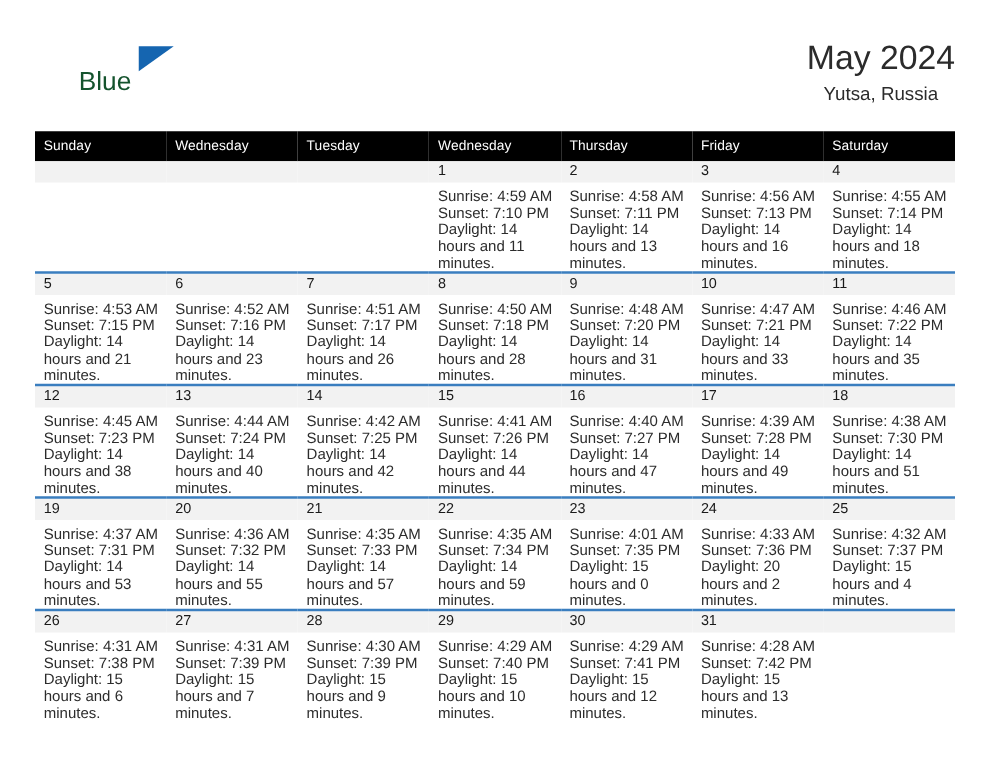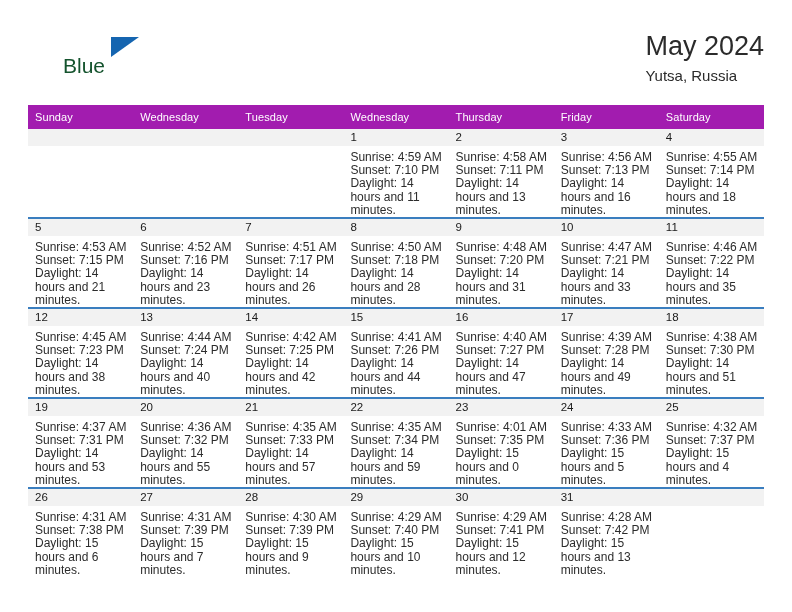--- a/index.html
+++ b/index.html
@@ -60,21 +60,21 @@
     top: 5px;
     width: 0;
     height: 0;
     border-left: 28px solid #1565b0;
     border-bottom: 20px solid transparent;
   }
   .title-block {
     position: absolute;
     right: 0;
     top: 0;
-    text-align: left;
+    text-align: center;
   }
   .month-title {
     font-size: 27px;
     color: #2b2b2b;
     line-height: 32px;
     font-weight: normal;
     white-space: nowrap;
   }
   .location {
     font-size: 15px;
@@ -87,21 +87,21 @@
   
   .calendar {
     position: absolute;
     left: 28px;
     top: 105px;
     width: 736px;
     border-collapse: collapse;
     table-layout: fixed;
   }
   .calendar th {
-    background: #a21caf;
+    background: #000000;
     color: #ffffff;
     font-size: 11px;
     font-weight: normal;
     text-align: left;
     padding: 5px 0 6px 7px;
     height: 13px;
     letter-spacing: 0.1px;
   }
   .calendar td {
     vertical-align: top;
@@ -371,21 +371,21 @@
               <div>Sunrise: 4:01 AM</div>
               <div>Sunset: 7:35 PM</div>
               <div class="daylight">Daylight: 15 hours and 0 minutes.</div>
             </div>
           </td>
           <td class="">
             <div class="daynum-band">24</div>
             <div class="cell-body">
               <div>Sunrise: 4:33 AM</div>
               <div>Sunset: 7:36 PM</div>
-              <div class="daylight">Daylight: 15 hours and 5 minutes.</div>
+              <div class="daylight">Daylight: 20 hours and 2 minutes.</div>
             </div>
           </td>
           <td class="">
             <div class="daynum-band">25</div>
             <div class="cell-body">
               <div>Sunrise: 4:32 AM</div>
               <div>Sunset: 7:37 PM</div>
               <div class="daylight">Daylight: 15 hours and 4 minutes.</div>
             </div>
           </td>

